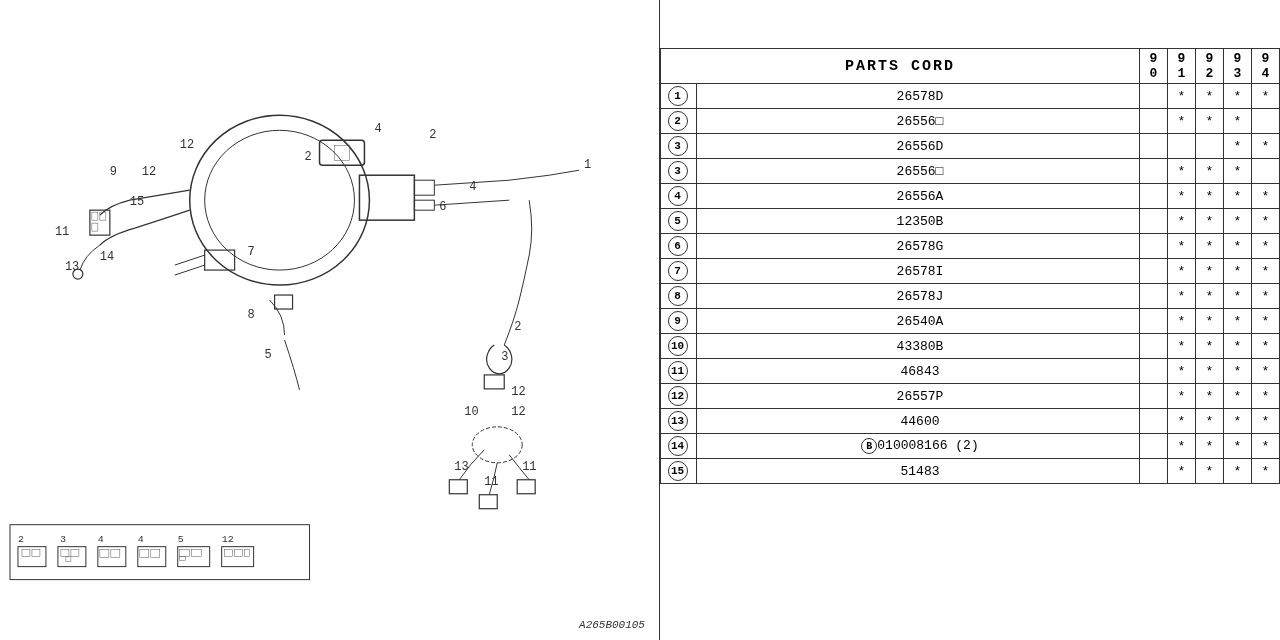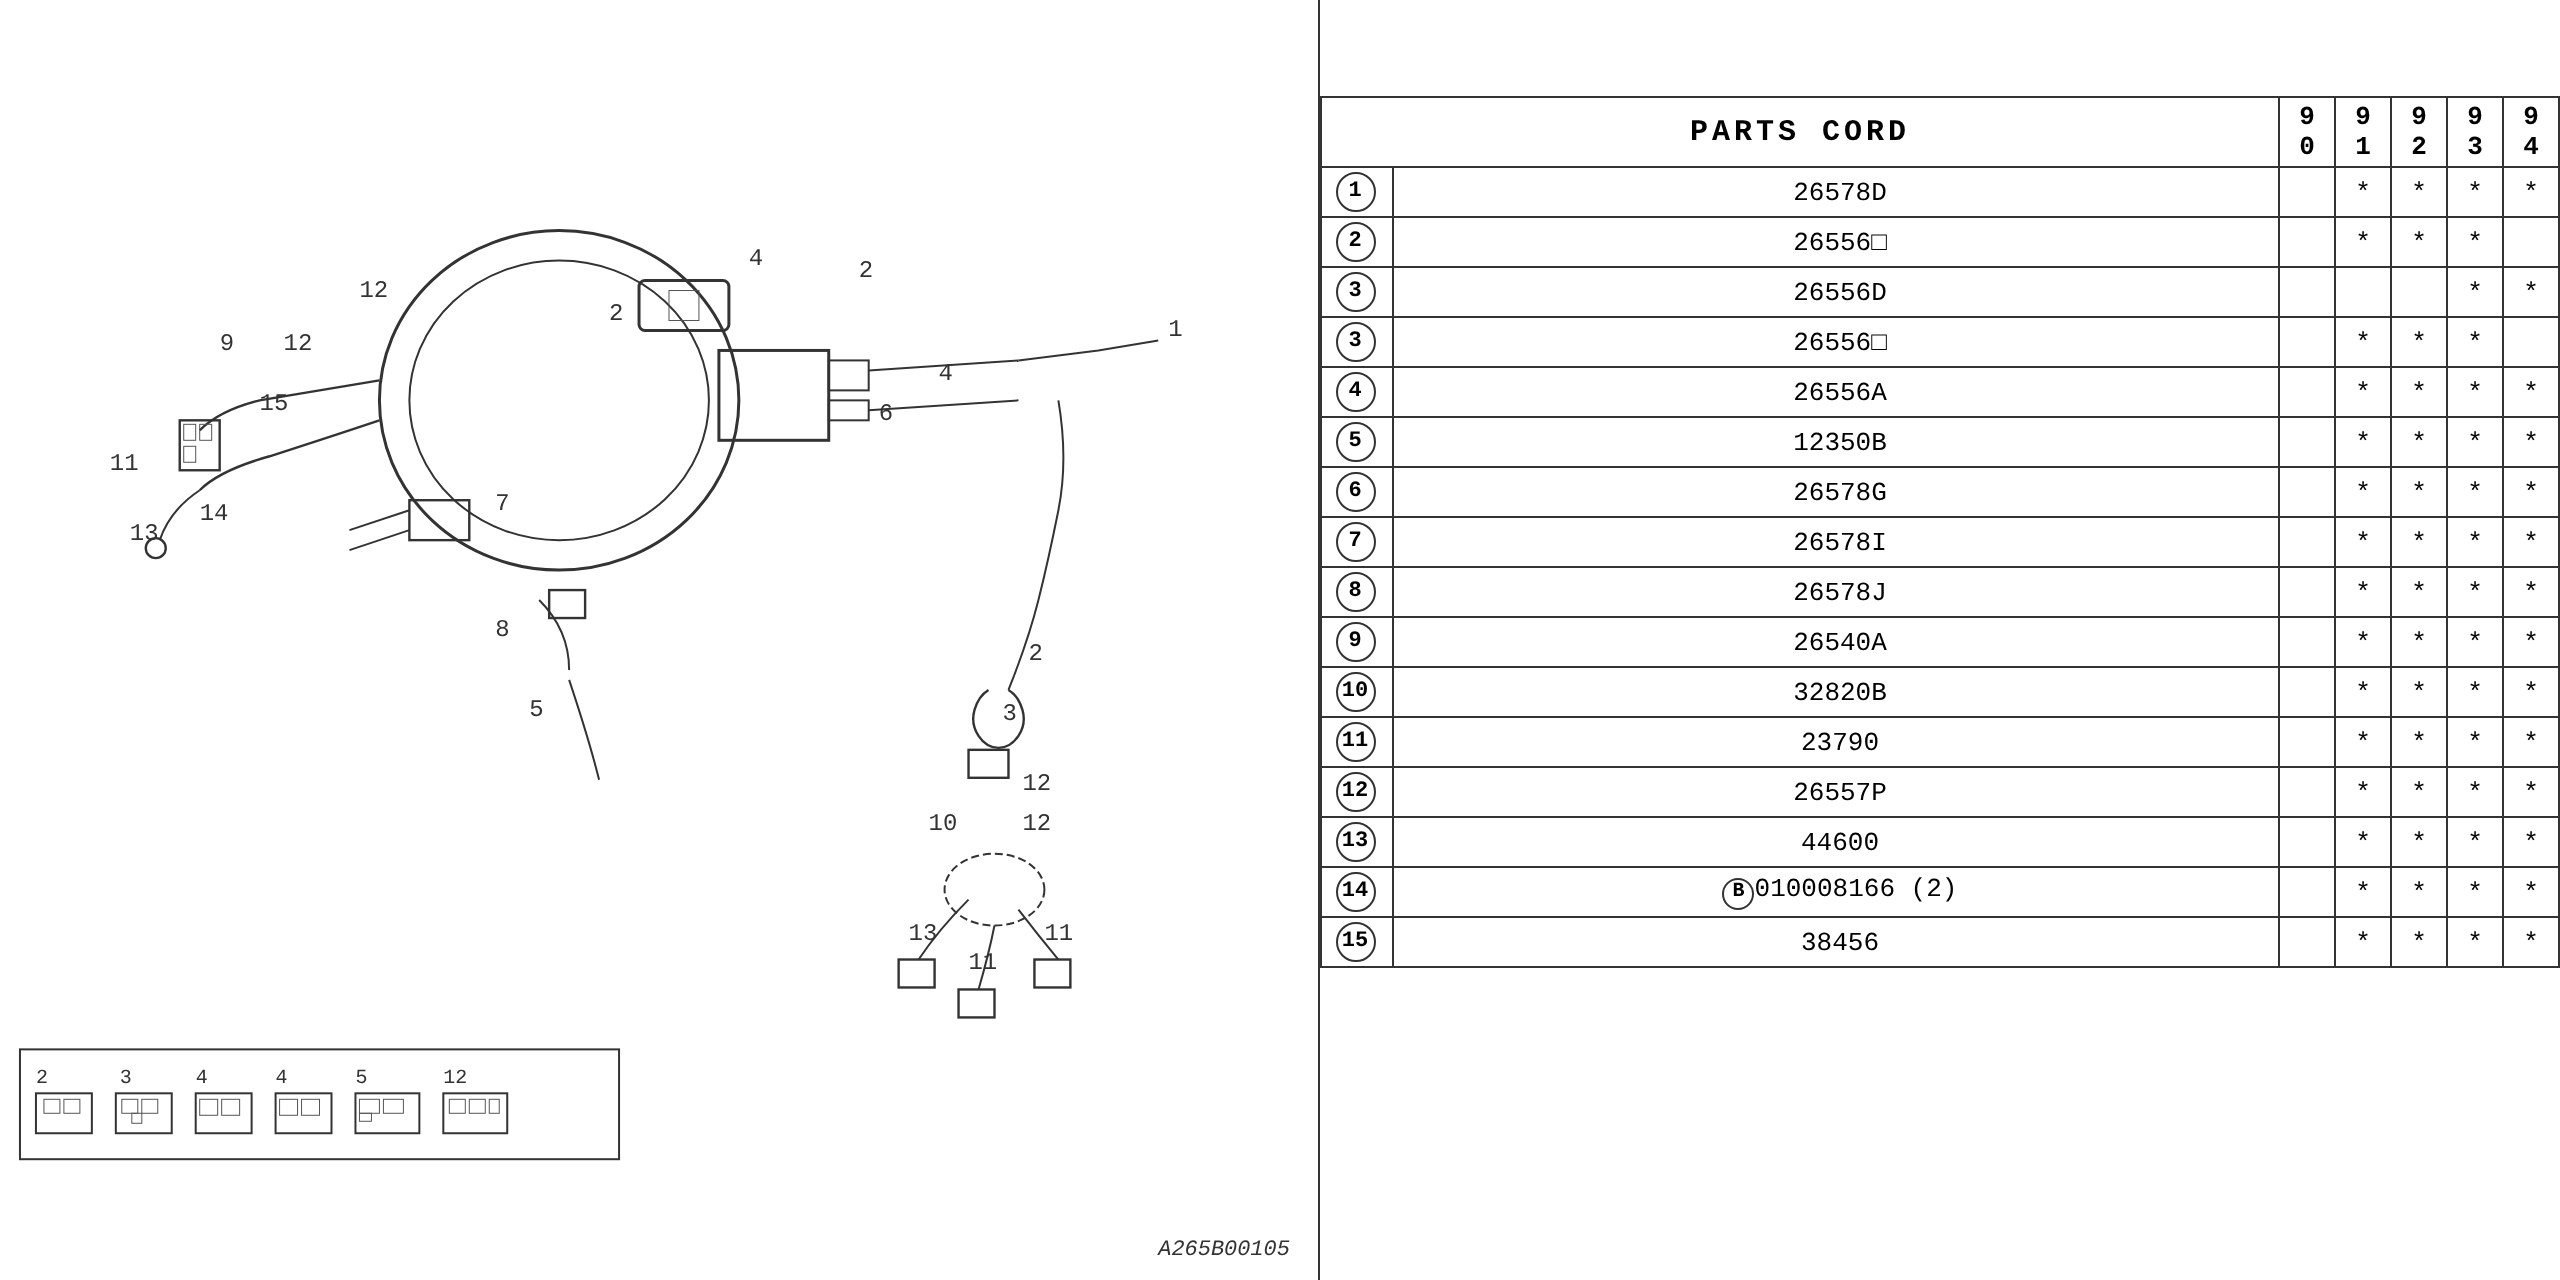--- a/index.html
+++ b/index.html
@@ -332,30 +332,30 @@
             <td style="width: 36px; text-align: center;"><span class="circle-num">9</span></td>
             <td class="parts-code-col">26540A</td>
             <td style="width: 28px; font-size: 13px;"></td>
             <td style="width: 28px; font-size: 13px;">*</td>
             <td style="width: 28px; font-size: 13px;">*</td>
             <td style="width: 28px; font-size: 13px;">*</td>
             <td style="width: 28px; font-size: 13px;">*</td>
           </tr>
           <tr>
             <td style="width: 36px; text-align: center;"><span class="circle-num">10</span></td>
-            <td class="parts-code-col">32820B</td>
+            <td class="parts-code-col">43380B</td>
             <td style="width: 28px; font-size: 13px;"></td>
             <td style="width: 28px; font-size: 13px;">*</td>
             <td style="width: 28px; font-size: 13px;">*</td>
             <td style="width: 28px; font-size: 13px;">*</td>
             <td style="width: 28px; font-size: 13px;">*</td>
           </tr>
           <tr>
             <td style="width: 36px; text-align: center;"><span class="circle-num">11</span></td>
-            <td class="parts-code-col">23790</td>
+            <td class="parts-code-col">46843</td>
             <td style="width: 28px; font-size: 13px;"></td>
             <td style="width: 28px; font-size: 13px;">*</td>
             <td style="width: 28px; font-size: 13px;">*</td>
             <td style="width: 28px; font-size: 13px;">*</td>
             <td style="width: 28px; font-size: 13px;">*</td>
           </tr>
           <tr>
             <td style="width: 36px; text-align: center;"><span class="circle-num">12</span></td>
             <td class="parts-code-col">26557P</td>
             <td style="width: 28px; font-size: 13px;"></td>
@@ -377,21 +377,21 @@
             <td style="width: 36px; text-align: center;"><span class="circle-num">14</span></td>
             <td class="parts-code-col"><span class="circle-b">B</span>010008166 (2)</td>
             <td style="width: 28px; font-size: 13px;"></td>
             <td style="width: 28px; font-size: 13px;">*</td>
             <td style="width: 28px; font-size: 13px;">*</td>
             <td style="width: 28px; font-size: 13px;">*</td>
             <td style="width: 28px; font-size: 13px;">*</td>
           </tr>
           <tr>
             <td style="width: 36px; text-align: center;"><span class="circle-num">15</span></td>
-            <td class="parts-code-col">38456</td>
+            <td class="parts-code-col">51483</td>
             <td style="width: 28px; font-size: 13px;"></td>
             <td style="width: 28px; font-size: 13px;">*</td>
             <td style="width: 28px; font-size: 13px;">*</td>
             <td style="width: 28px; font-size: 13px;">*</td>
             <td style="width: 28px; font-size: 13px;">*</td>
           </tr>
         </tbody>
     </table>
   </div>
 </div>

